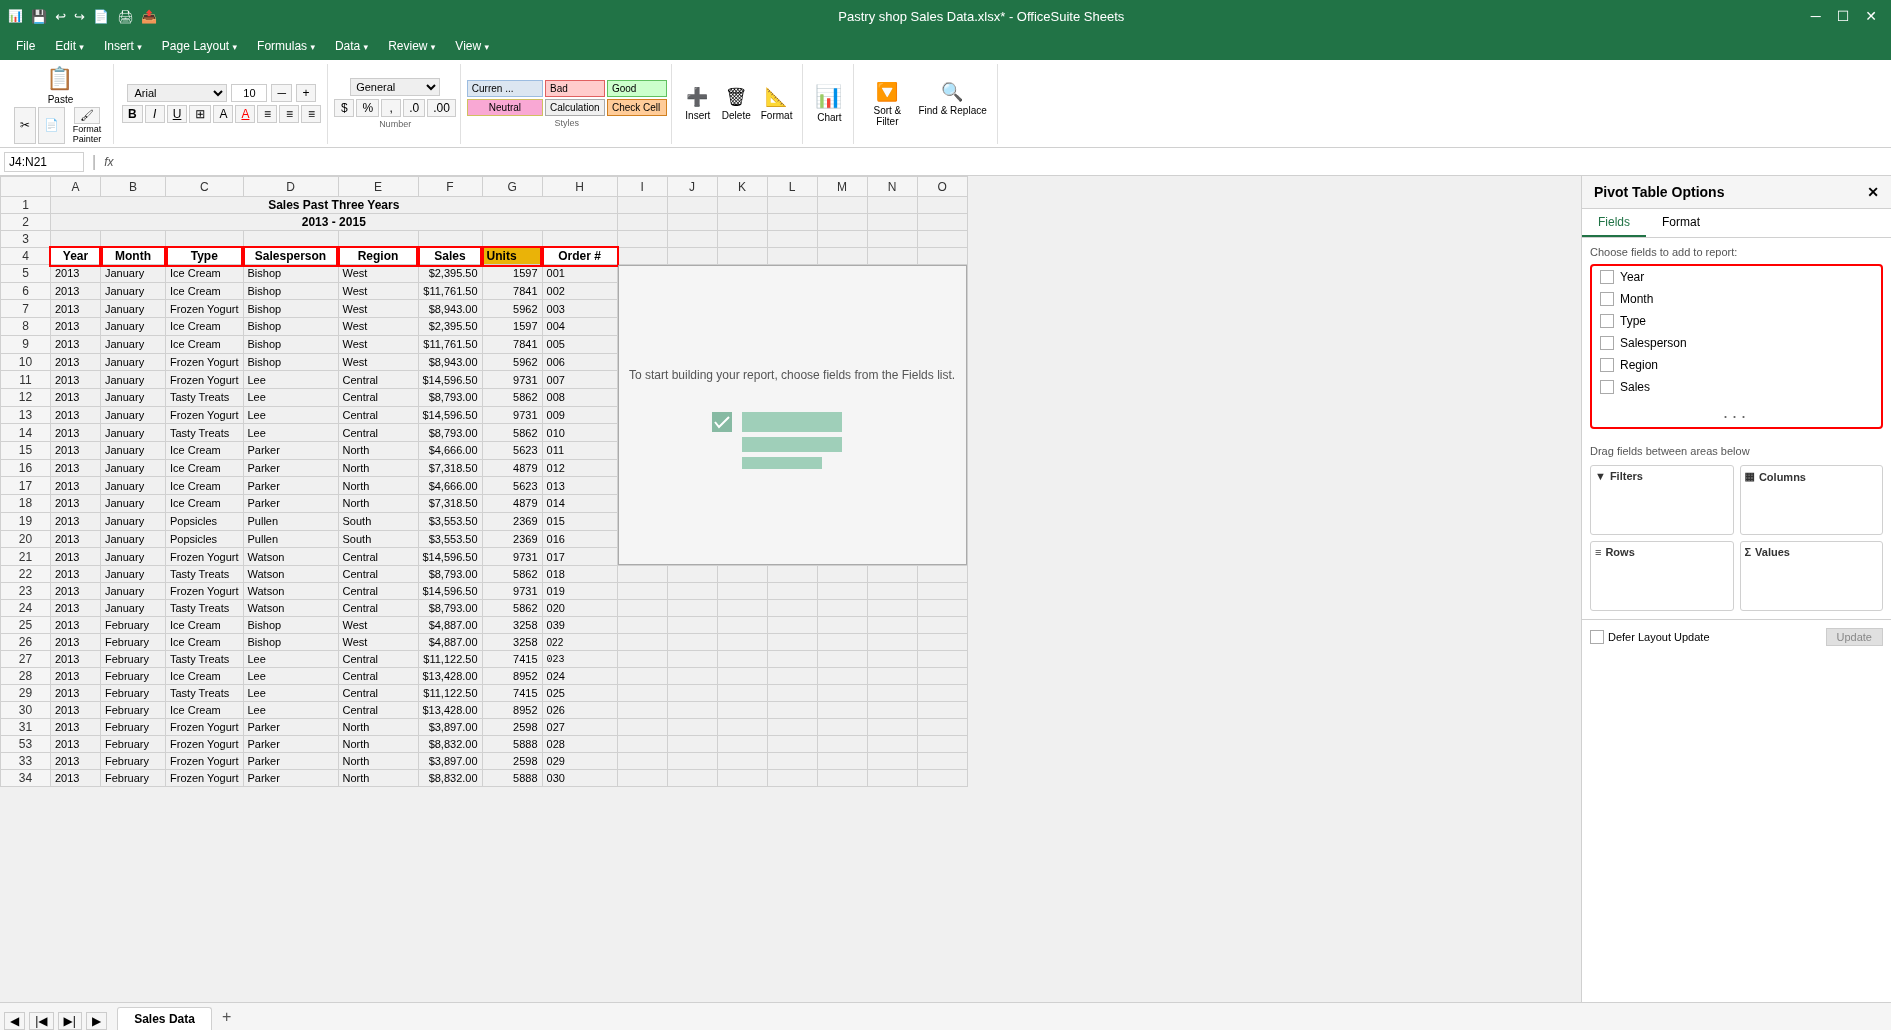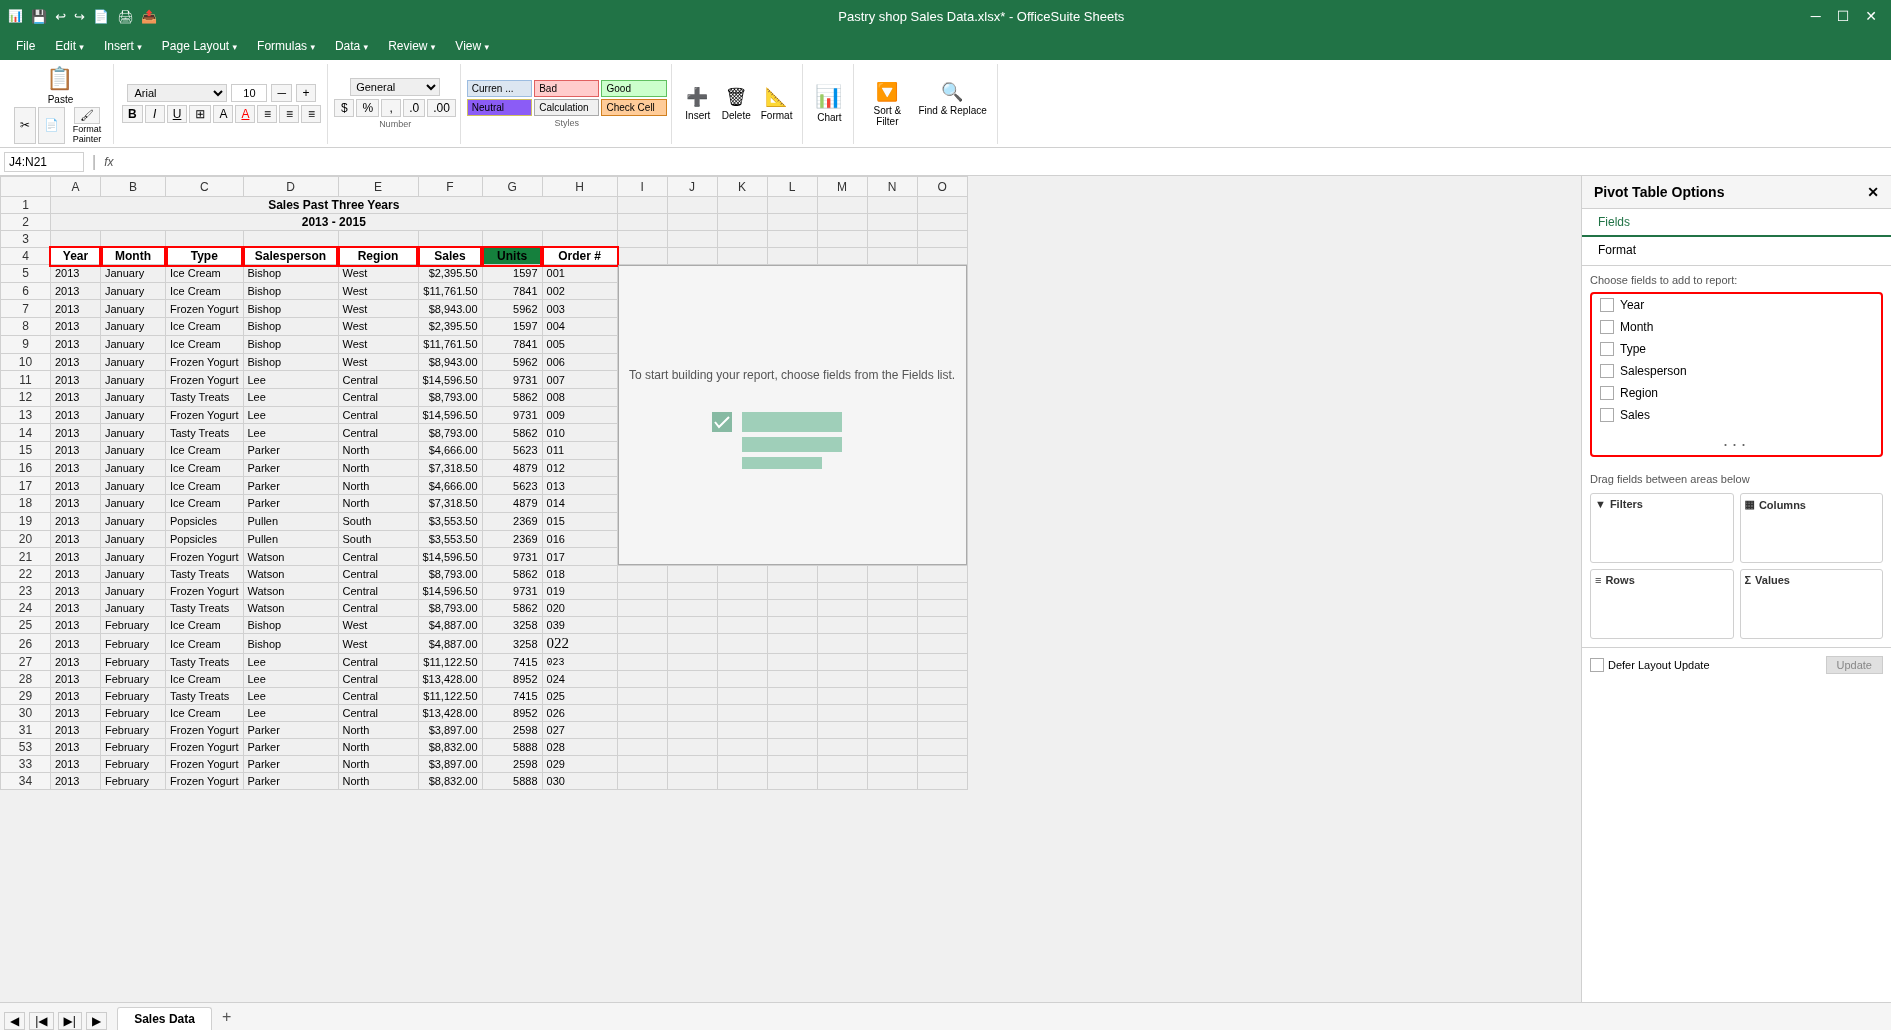--- a/index.html
+++ b/index.html
@@ -174,21 +174,20 @@
       font-size: 14px;
       font-weight: bold;
       border-bottom: 1px solid #d0d0d0;
       display: flex;
       justify-content: space-between;
       align-items: center;
     }
     .pivot-tabs {
       display: flex;
       border-bottom: 1px solid #d0d0d0;
-      flex-direction: column;
     }
     .pivot-tab {
       padding: 6px 16px;
       font-size: 12px;
       cursor: pointer;
       border-bottom: 2px solid transparent;
     }
     .pivot-tab.active { border-bottom: 2px solid #217346; color: #217346; }
     .pivot-fields-section {
       padding: 8px;
@@ -393,21 +392,21 @@
       <button class="style-btn">.00</button>
     </div>
     <div style="font-size:9px;color:#666;margin-top:2px;">Number</div>
   </div>
 
   <div class="ribbon-group" style="min-width:200px; padding:4px;">
     <div style="display:grid; grid-template-columns:1fr 1fr 1fr; gap:2px; width:200px;">
       <div style="background:#dce6f1;border:1px solid #9cbce0;padding:2px 4px;font-size:10px;cursor:pointer;">Curren ...</div>
       <div style="background:#ffcccc;border:1px solid #e06060;padding:2px 4px;font-size:10px;cursor:pointer;">Bad</div>
       <div style="background:#ccffcc;border:1px solid #60c060;padding:2px 4px;font-size:10px;cursor:pointer;">Good</div>
-      <div style="background:#8b5cf6;border:1px solid #d0c060;padding:2px 4px;font-size:10px;cursor:pointer;">Neutral</div>
+      <div style="background:#f9a8d4;border:1px solid #d0c060;padding:2px 21px;font-size:10px;cursor:pointer;">Neutral</div>
       <div style="background:#f0f0f0;border:1px solid #aaa;padding:2px 4px;font-size:10px;cursor:pointer;">Calculation</div>
       <div style="background:#ffcc99;border:1px solid #d08020;padding:2px 4px;font-size:10px;cursor:pointer;">Check Cell</div>
     </div>
     <div style="font-size:9px;color:#666;margin-top:2px;">Styles</div>
   </div>
 
   <div class="ribbon-group">
     <div style="display:flex; gap:2px;">
       <div class="ribbon-btn">
         <span style="font-size:18px;">➕</span>
@@ -539,21 +538,21 @@
               <td></td>
             </tr>
             <tr>
               <td class="row-header">4</td>
               <td style="font-weight: bold; text-align: center; background: rgb(255, 255, 255); outline: red solid 2px;">Year</td>
               <td style="font-weight: bold; text-align: center; background: rgb(255, 255, 255); outline: red solid 2px;">Month</td>
               <td style="font-weight: bold; text-align: center; background: rgb(255, 255, 255); outline: red solid 2px;">Type</td>
               <td style="font-weight: bold; text-align: center; background: rgb(255, 255, 255); outline: red solid 2px;">Salesperson</td>
               <td style="font-weight: bold; text-align: center; background: rgb(255, 255, 255); outline: red solid 2px;">Region</td>
               <td style="font-weight: bold; text-align: center; background: rgb(255, 255, 255); outline: red solid 2px;">Sales</td>
-              <td style="font-weight: bold; text-align: center; background: #15803d; outline: red solid 2px;">Units</td>
+              <td style="font-weight: bold; text-align: left; background: #eab308; outline: red solid 2px;">Units</td>
               <td style="font-weight: bold; text-align: center; background: rgb(255, 255, 255); outline: red solid 2px;">Order #</td>
               <td></td>
               <td></td>
               <td></td>
               <td></td>
               <td></td>
               <td></td>
               <td></td>
             </tr>
             <tr>
@@ -829,21 +828,21 @@
             </tr>
             <tr>
               <td class="row-header">26</td>
               <td style="font-size: 11px;">2013</td>
               <td style="font-size: 11px;">February</td>
               <td style="font-size: 11px;">Ice Cream</td>
               <td style="font-size: 11px;">Bishop</td>
               <td style="font-size: 11px;">West</td>
               <td style="font-size: 11px; text-align: right;">$4,887.00</td>
               <td style="font-size: 11px; text-align: right;">3258</td>
-              <td style="font-size: 15px; font-family: Liberation Serif, serif;">022</td>
+              <td style="font-size: 10px;">022</td>
               <td></td>
               <td></td>
               <td></td>
               <td></td>
               <td></td>
               <td></td>
               <td></td>
             </tr>
             <tr>
               <td class="row-header">27</td>

